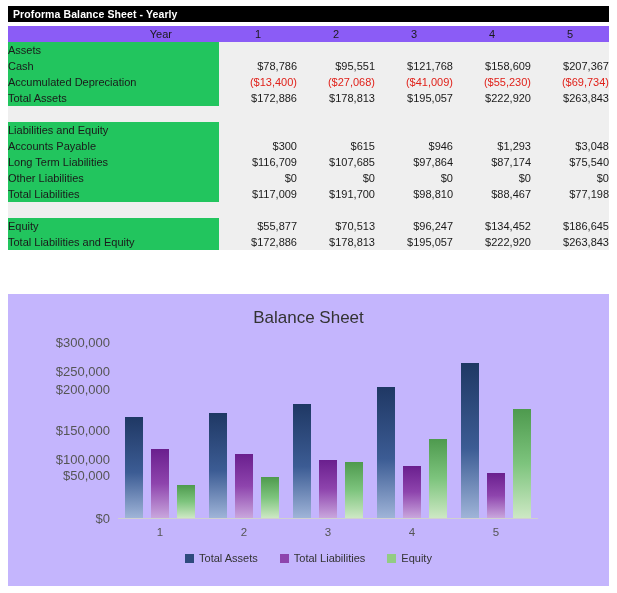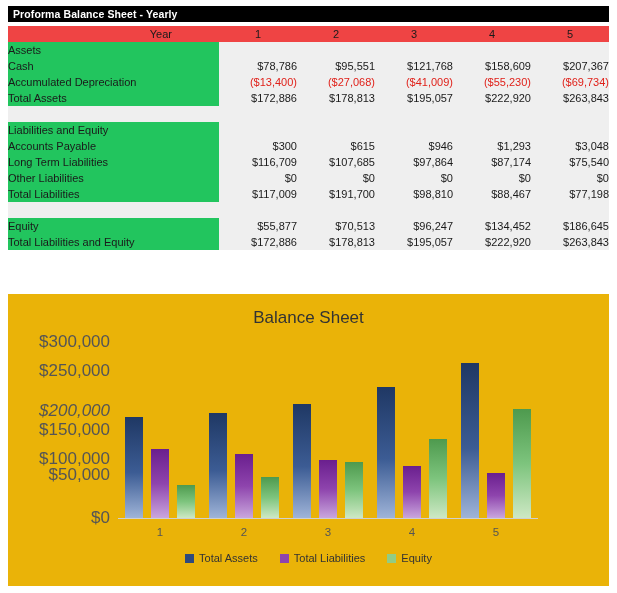--- a/index.html
+++ b/index.html
@@ -66,40 +66,40 @@
     text-align: left;
     background: #22c55e;
   }
   td.num {
     text-align: right;
     padding-right: 12px;
     background: #efefef;
   }
   tr.hdr td {
     text-align: center;
-    background: #ef4444;
+    background: #8b5cf6;
     padding-right: 0;
     font-size: 11px;
   }
   tr.hdr td.lbl {
     text-align: right;
     padding-right: 47px;
   }
   .bold { font-weight: bold; }
   .neg { color: #e0211a; }
   .spacer td { height: 9px; background: #efefef; }
 
   
   .chart {
     position: absolute;
     left: 8px;
     top: 294px;
     width: 601px;
     height: 292px;
-    background: #eab308;
+    background: #c4b5fd;
   }
   .chart-title {
     position: absolute;
     top: 14px;
     left: 0;
     width: 601px;
     text-align: center;
     font-size: 17px;
     color: #333333;
   }
@@ -116,21 +116,21 @@
     top: 224px;
     width: 420px;
     height: 1px;
     background: #d0d0d0;
   }
   .ytick {
     position: absolute;
     right: 100%;
     margin-right: 8px;
     transform: translateY(-50%);
-    font-size: 17px;
+    font-size: 13px;
     color: #555555;
     white-space: nowrap;
   }
   .xtick {
     position: absolute;
     top: 232px;
     transform: translateX(-50%);
     font-size: 11.5px;
     color: #555555;
   }
@@ -302,21 +302,21 @@
     </table>
   </div>
 
   <div class="chart">
     <div class="chart-title">Balance Sheet</div>
     <div class="plot" id="plot">
         <div class="ytick" style="top: 176px;">$0</div>
         <div class="ytick" style="top: 133px;">$50,000</div>
         <div class="ytick" style="top: 117.333px;">$100,000</div>
         <div class="ytick" style="top: 88px;">$150,000</div>
-        <div class="ytick" style="top: 69px; font-style: italic;">$200,000</div>
+        <div class="ytick" style="top: 47px;">$200,000</div>
         <div class="ytick" style="top: 29.3333px;">$250,000</div>
         <div class="ytick" style="top: 0px;">$300,000</div>
         <div class="bar assets" title="Total Assets 1" style="left: 7px; height: 101.426px;"></div>
         <div class="bar liab" title="Total Liabilities 1" style="left: 33px; height: 68.6453px;"></div>
         <div class="bar equity" title="Equity 1" style="left: 59px; height: 32.7812px;"></div>
         <div class="bar assets" title="Total Assets 2" style="left: 91px; height: 104.904px;"></div>
         <div class="bar liab" title="Total Liabilities 2" style="left: 117px; height: 63.536px;"></div>
         <div class="bar equity" title="Equity 2" style="left: 143px; height: 41.3676px;"></div>
         <div class="bar assets" title="Total Assets 3" style="left: 175px; height: 114.433px;"></div>
         <div class="bar liab" title="Total Liabilities 3" style="left: 201px; height: 57.9685px;"></div>

